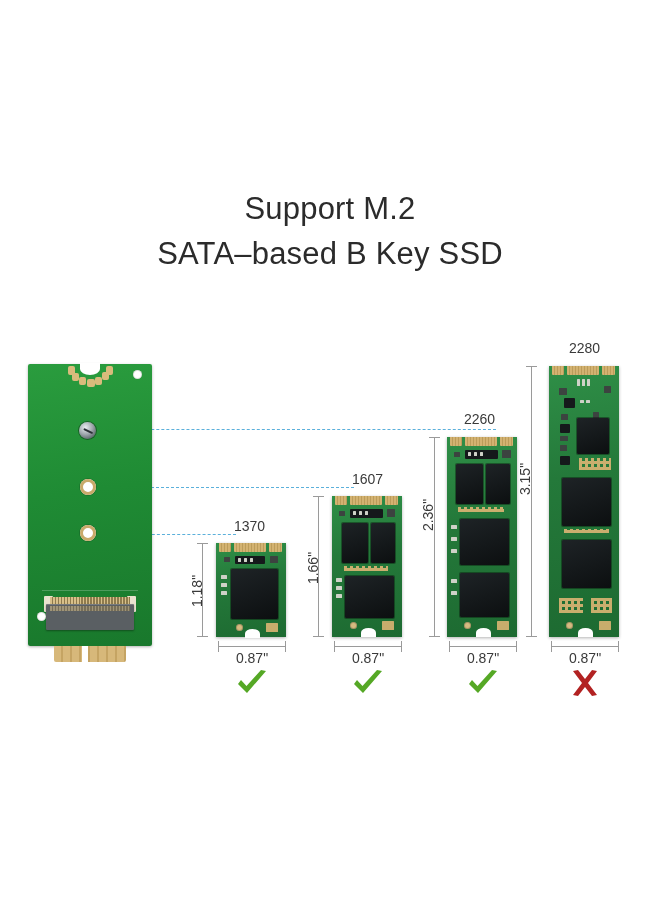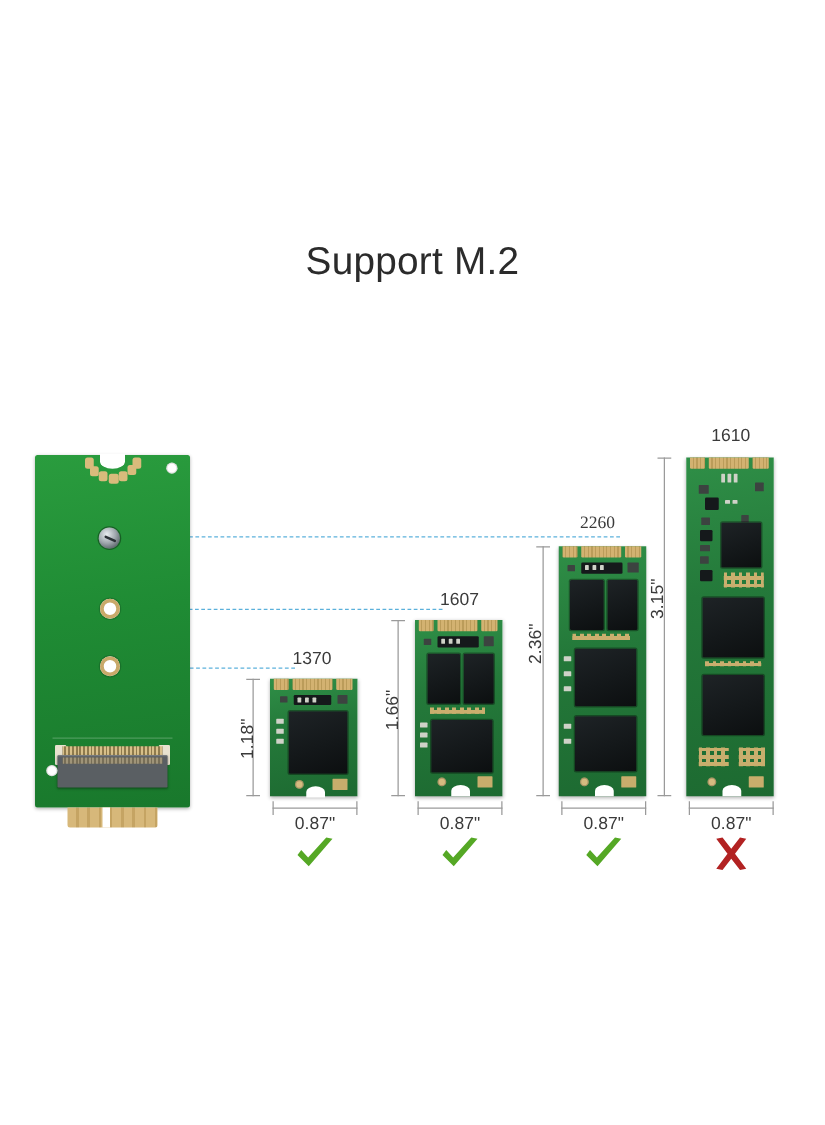--- a/index.html
+++ b/index.html
@@ -82,20 +82,21 @@
   
   .mark{position:absolute;width:34px;height:30px;}
 </style>
 </head>
 <body>
 
 <div id="stage">
 
   <div class="title-block">
     <div class="title-line">Support M.2</div>
+    <div class="title-line">SATA–based B Key SSD</div>
   </div>
 
   <div class="leader" style="left:96px;top:429px;width:400px;"></div>
   <div class="leader" style="left:96px;top:487px;width:258px;"></div>
   <div class="leader" style="left:96px;top:534px;width:140px;"></div>
 
   <div class="pcb adapter" style="left:28px;top:364px;width:124px;height:282px;">
 
     <div class="ad-notch" style="left:52px;top:-1px;width:20px;height:12px;"></div>
     <div class="ad-pad" style="left:40px;top:2px;width:7px;height:9px;"></div>
@@ -179,21 +180,21 @@
     <div class="smd g" style="left:50px;top:125px;width:12px;height:9px;"></div>
     <div class="ssd-notch" style="left:29px;top:132px;width:15px;height:9px;"></div>
   </div>
 
   <div class="rule-h" style="left:334px;top:646px;width:68px;"></div>
   <div class="dim-h" style="left:334px;top:650px;width:68px;">0.87"</div>
   <svg class="mark" style="left:351px;top:668px;" viewBox="0 0 34 30">
     <path d="M3 16 L12 25 L31 3 L26 2 L11.5 18 L6 12 Z" fill="#55a825"></path>
   </svg>
 
-  <div class="lbl" style="left:464px;top:411px;font-family:Liberation Serif, serif;">2260</div>
+  <div class="lbl" style="left:464px;top:411px;">2260</div>
   <div class="rule-v" style="left:434px;top:437px;height:200px;"></div>
   <div class="dim-v" style="left:398px;top:507px;width:60px;text-align:center;">2.36"</div>
 
   <div class="pcb dark" style="left:447px;top:437px;width:70px;height:200px;">
     <div class="gold-seg" style="left:3px;top:0;width:12px;height:9px;"></div>
     <div class="gold-seg" style="left:18px;top:0;width:32px;height:9px;"></div>
     <div class="gold-seg" style="left:53px;top:0;width:13px;height:9px;"></div>
     <div class="smd d" style="left:7px;top:15px;width:6px;height:5px;"></div>
     <div class="ic" style="left:18px;top:13px;width:33px;height:9px;"></div>
     <div class="smd" style="left:21px;top:15px;width:3px;height:4px;"></div>
@@ -214,21 +215,21 @@
     <div class="smd g" style="left:50px;top:184px;width:12px;height:9px;"></div>
     <div class="ssd-notch" style="left:29px;top:191px;width:15px;height:9px;"></div>
   </div>
 
   <div class="rule-h" style="left:449px;top:646px;width:68px;"></div>
   <div class="dim-h" style="left:449px;top:650px;width:68px;">0.87"</div>
   <svg class="mark" style="left:466px;top:668px;" viewBox="0 0 34 30">
     <path d="M3 16 L12 25 L31 3 L26 2 L11.5 18 L6 12 Z" fill="#55a825"></path>
   </svg>
 
-  <div class="lbl" style="left:569px;top:340px;">1610</div>
+  <div class="lbl" style="left:569px;top:340px;">2280</div>
   <div class="rule-v" style="left:531px;top:366px;height:271px;"></div>
   <div class="dim-v" style="left:495px;top:471px;width:60px;text-align:center;">3.15"</div>
 
   <div class="pcb dark" style="left:549px;top:366px;width:70px;height:271px;">
     <div class="gold-seg" style="left:3px;top:0;width:12px;height:9px;"></div>
     <div class="gold-seg" style="left:18px;top:0;width:32px;height:9px;"></div>
     <div class="gold-seg" style="left:53px;top:0;width:13px;height:9px;"></div>
     <div class="smd" style="left:28px;top:13px;width:3px;height:7px;"></div>
     <div class="smd" style="left:33px;top:13px;width:3px;height:7px;"></div>
     <div class="smd" style="left:38px;top:13px;width:3px;height:7px;"></div>

